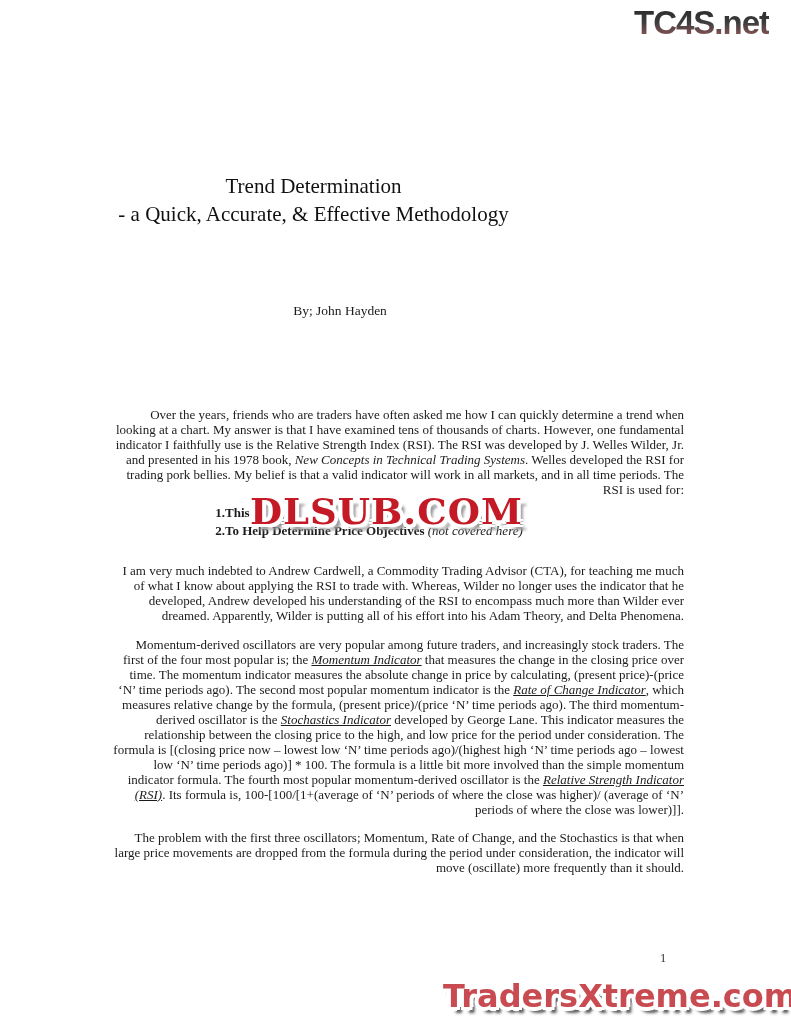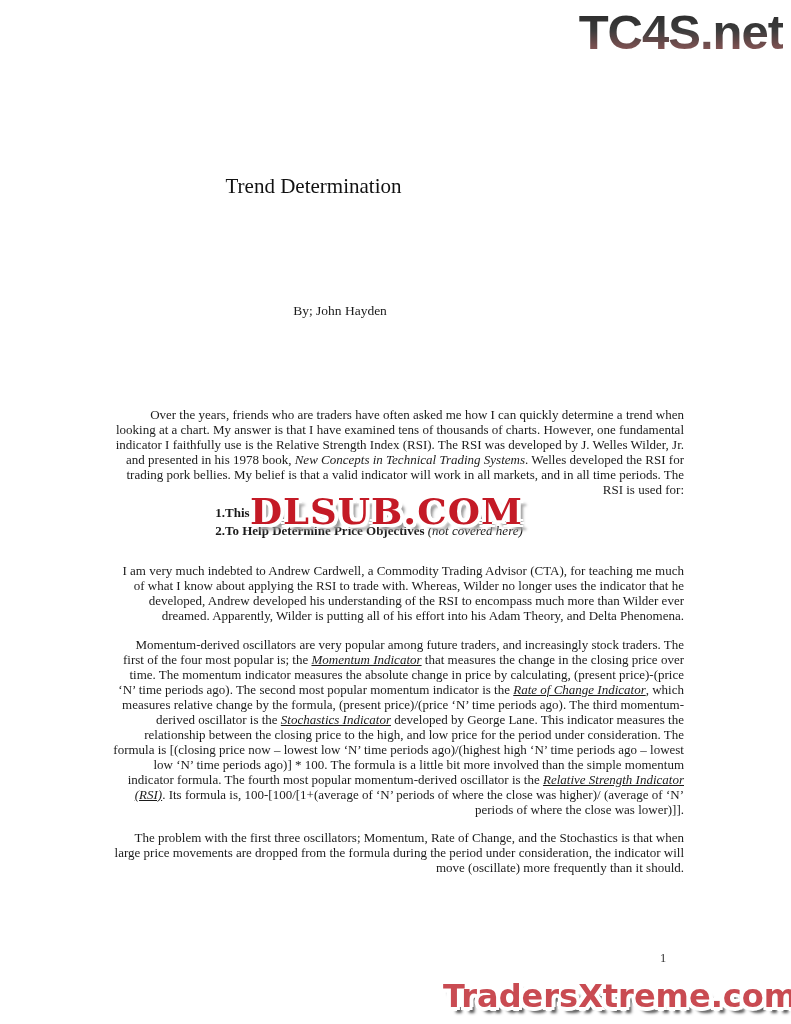--- a/index.html
+++ b/index.html
@@ -7,24 +7,24 @@
     position:relative;
     width:791px;height:1024px;
     background:#ffffff;
     margin:0 auto;
     overflow:hidden;
     font-family:"Liberation Serif", serif;
     color:#1b1b1b;
   }
   
   .tc4s-logo{
-    position:absolute; top:4px; right:8px;
+    position:absolute; top:4px; right:22px;
     font-family:"Liberation Sans", sans-serif;
     font-weight:bold;
-    font-size:49px;
+    font-size:33px;
     letter-spacing:-1px;
     background:linear-gradient(180deg,#242424 0%,#3d3d3d 48%,#7c5151 78%,#a87272 100%);
     -webkit-background-clip:text;
     background-clip:text;
     color:transparent;
     text-shadow:none;
     text-align:right;
   }
   
   .title-block{
@@ -94,20 +94,21 @@
 </style>
 </head>
 <body>
 
 <div class="page">
 
   <div class="tc4s-logo">TC4S.net</div>
 
   <div class="title-block">
     <div>Trend Determination</div>
+    <div>- a Quick, Accurate, &amp; Effective Methodology</div>
   </div>
 
   <div class="byline">By; John Hayden</div>
 
   <div class="body-col">
 
     <p><span>Over the years, friends who are traders have often asked me how I can quickly determine a trend when looking at a chart. My answer is that I have examined tens of thousands of charts. However, one fundamental indicator I faithfully use is the Relative Strength Index (RSI). The RSI was developed by J. Welles Wilder, Jr. and presented in his 1978 book, </span><span class="it">New Concepts in Technical Trading Systems</span><span>. Welles developed the RSI for trading pork bellies. My belief is that a valid indicator will work in all markets, and in all time periods.  The RSI is used for:</span></p>
 
     <div class="numbered-list">
       <div class="li-row">

